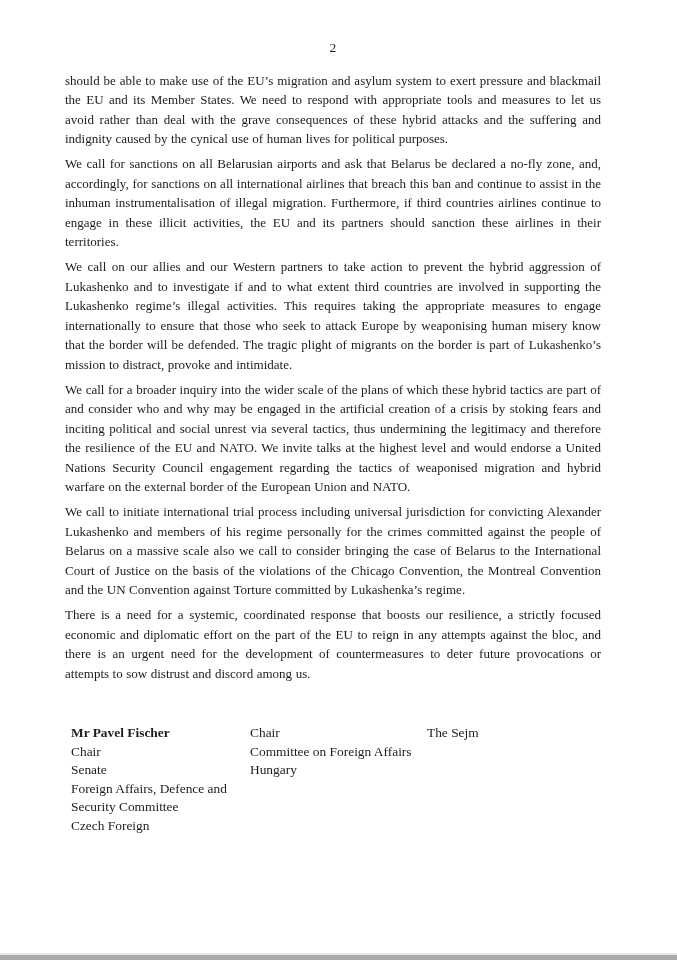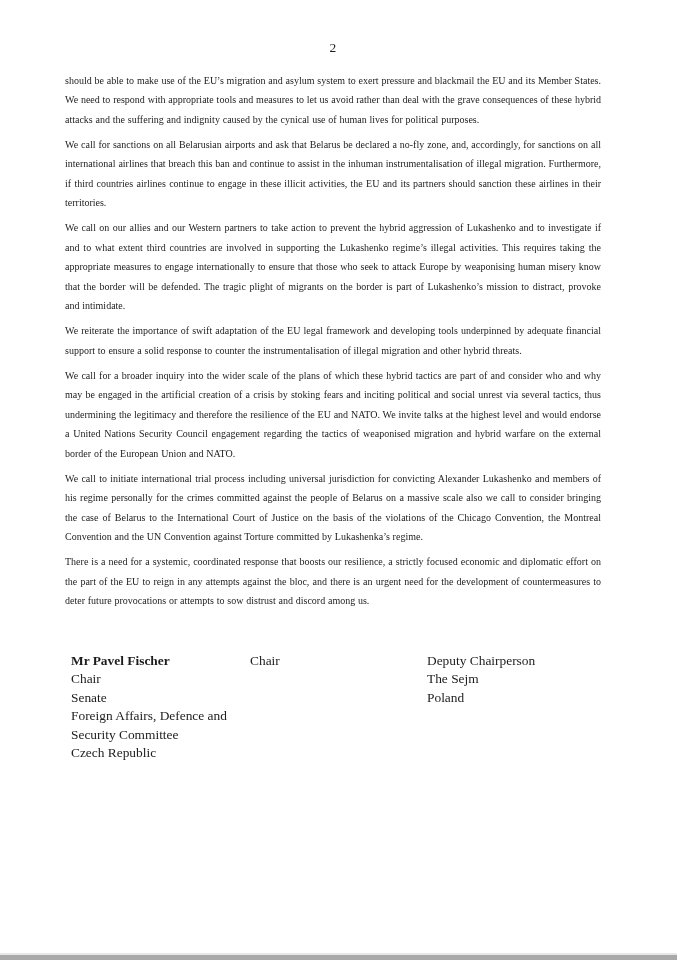--- a/index.html
+++ b/index.html
@@ -19,21 +19,21 @@
     padding: 38px 76px 0 65px;
   }
   .page-number {
     text-align: center;
     font-size: 13.5px;
     line-height: 19.5px;
     margin-bottom: 13px;
     letter-spacing: 0.5px;
   }
   .body-text p {
-    font-size: 10px;
+    font-size: 13px;
     line-height: 19.5px;
     text-align: justify;
     margin-bottom: 5.5px;
     word-spacing: 0.3px;
   }
   .signatures {
     margin-top: 41px;
     margin-left: 6px;
     display: grid;
     grid-template-columns: 179px 177px 1fr;
@@ -59,43 +59,42 @@
 <body>
 
 <div class="page">
 
   <div class="page-number">2</div>
 
   <div class="body-text">
     <p>should be able to make use of the EU’s migration and asylum system to exert pressure and blackmail the EU and its Member States. We need to respond with appropriate tools and measures to let us avoid rather than deal with the grave consequences of these hybrid attacks and the suffering and indignity caused by the cynical use of human lives for political purposes.</p>
     <p>We call for sanctions on all Belarusian airports and ask that Belarus be declared a no-fly zone, and, accordingly, for sanctions on all international airlines that breach this ban and continue to assist in the inhuman instrumentalisation of illegal migration. Furthermore, if third countries airlines continue to engage in these illicit activities, the EU and its partners should sanction these airlines in their territories.</p>
     <p>We call on our allies and our Western partners to take action to prevent the hybrid aggression of Lukashenko and to investigate if and to what extent third countries are involved in supporting the Lukashenko regime’s illegal activities. This requires taking the appropriate measures to engage internationally to ensure that those who seek to attack Europe by weaponising human misery know that the border will be defended. The tragic plight of migrants on the border is part of Lukashenko’s mission to distract, provoke and intimidate.</p>
-    <p>We reiterate the importance of swift adaptation of the EU legal framework and developing tools underpinned by adequate financial support to ensure a solid response to counter the instrumentalisation of illegal migration and other hybrid threats.</p>
     <p>We call for a broader inquiry into the wider scale of the plans of which these hybrid tactics are part of and consider who and why may be engaged in the artificial creation of a crisis by stoking fears and inciting political and social unrest via several tactics, thus undermining the legitimacy and therefore the resilience of the EU and NATO. We invite talks at the highest level and would endorse a United Nations Security Council engagement regarding the tactics of weaponised migration and hybrid warfare on the external border of the European Union and NATO.</p>
     <p>We call to initiate international trial process including universal jurisdiction for convicting Alexander Lukashenko and members of his regime personally for the crimes committed against the people of Belarus on a massive scale also we call to consider bringing the case of Belarus to the International Court of Justice on the basis of the violations of the Chicago Convention, the Montreal Convention and the UN Convention against Torture committed by Lukashenka’s regime.</p>
     <p>There is a need for a systemic, coordinated response that boosts our resilience, a strictly focused economic and diplomatic effort on the part of the EU to reign in any attempts against the bloc, and there is an urgent need for the development of countermeasures to deter future provocations or attempts to sow distrust and discord among us.</p>
   </div>
 
   <div class="signatures">
 
     <div class="sig-block">
       <div class="sig-name">Mr Pavel Fischer</div>
       <div class="sig-line">Chair</div>
       <div class="sig-line">Senate</div>
       <div class="sig-line">Foreign Affairs, Defence and Security Committee</div>
-      <div class="sig-line">Czech Republic</div>
+      <div class="sig-line">Czech Foreign</div>
     </div>
 
     <div class="sig-block">
       <div class="sig-line">Chair</div>
+      <div class="sig-line">Committee on Foreign Affairs</div>
+      <div class="sig-line">Hungary</div>
     </div>
 
     <div class="sig-block">
-      <div class="sig-line">Deputy Chairperson</div>
       <div class="sig-line">The Sejm</div>
-      <div class="sig-line">Poland</div>
     </div>
 
   </div>
 
   <div class="bottom-strip"></div>
 
 </div>
 
 </body></html>

